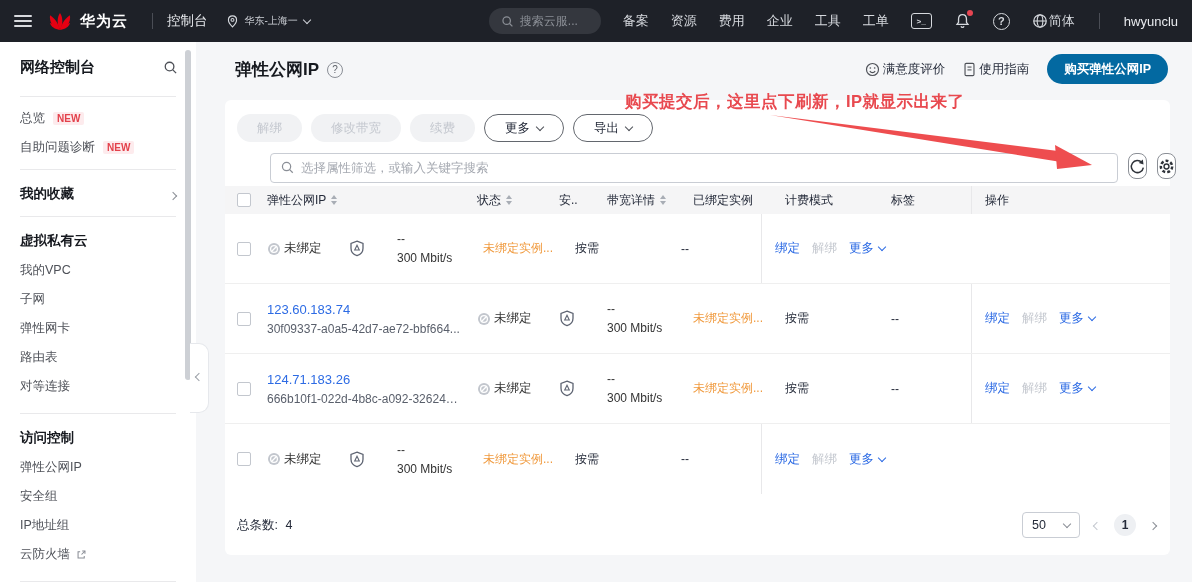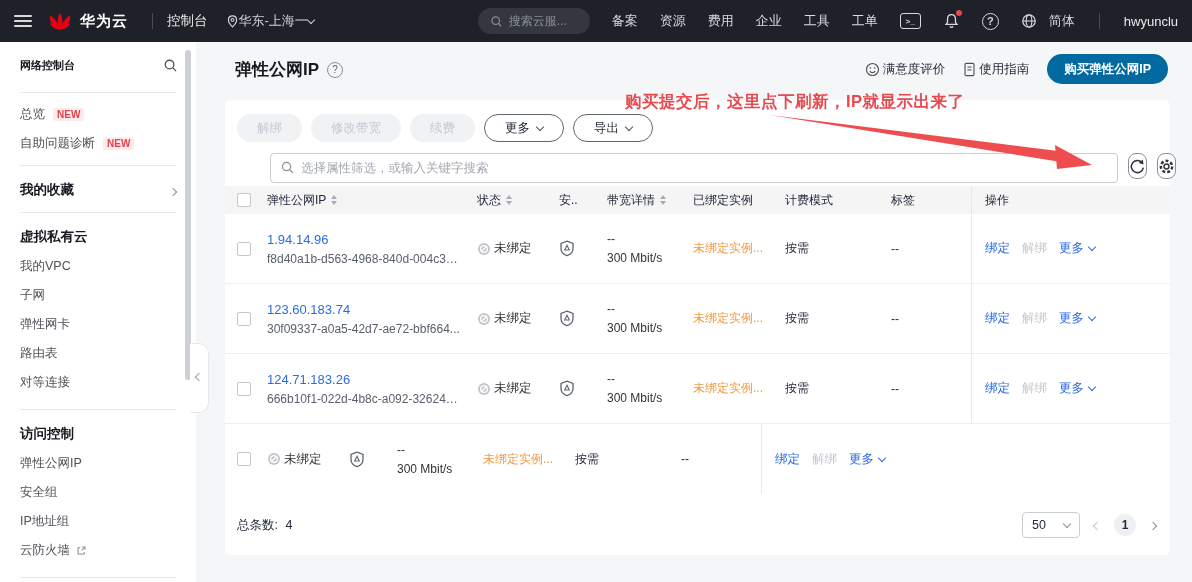--- a/index.html
+++ b/index.html
@@ -9,42 +9,42 @@
 
   
   .topbar { position:absolute; left:0; top:0; width:1192px; height:42px; background:#1e2128;
             display:flex; align-items:center; padding:0 14px; color:#d8dade; white-space:nowrap; overflow:hidden; }
   .hamburger { width:18px; height:12px; display:flex; flex-direction:column; justify-content:space-between; cursor:pointer; margin-right:16px; }
   .hamburger i { height:2px; background:#d8dade; border-radius:1px; }
   .logo { display:flex; align-items:center; gap:8px; margin-right:10px; }
   .brand { font-size:15px; font-weight:bold; color:#fff; letter-spacing:1px; }
   .tb-div { width:1px; height:16px; background:#4a4d55; margin:0 14px; }
   .tb-link { font-size:13.5px; color:#e8eaee; cursor:pointer; }
-  .region { display:flex; align-items:center; margin-left:18px; font-size:13px; color:#cfd2d8; cursor:pointer; }
+  .region { display:flex; align-items:center; gap:6px; margin-left:18px; font-size:10px; color:#cfd2d8; cursor:pointer; }
   .chev { display:inline-block; width:6px; height:6px; border-right:1.4px solid currentColor; border-bottom:1.4px solid currentColor; transform:rotate(45deg); margin-top:-3px; }
   .chev.right { transform:rotate(-45deg); }
   .chev.left  { transform:rotate(135deg); }
   .tb-right { display:flex; align-items:center; margin-left:auto; gap:22px;text-align:center; }
   .tb-search { display:flex; align-items:center; gap:6px; width:112px; height:26px; border-radius:13px;
                background:#34373e; padding:0 12px; color:#8b8f96; font-size:12px; cursor:text; }
   .tb-menu { font-size:13px; color:#d6d9de; cursor:pointer; }
   .tb-icon { position:relative; display:flex; align-items:center; cursor:pointer; color:#d6d9de; }
   .term-box { width:21px; height:16px; border:1.4px solid #d6d9de; border-radius:3px;
               font-family:"Liberation Mono",monospace; font-size:8px; font-weight:bold; color:#d6d9de;
               display:flex; align-items:center; justify-content:center; letter-spacing:0; }
   .bell-dot { position:absolute; right:-2px; top:-2px; width:6px; height:6px; border-radius:50%; background:#e64552; }
   .help-circ { width:17px; height:17px; border:1.4px solid #d6d9de; border-radius:50%;
                display:flex; align-items:center; justify-content:center; font-size:11px; font-weight:bold; }
-  .lang { display:flex; align-items:center; gap:12px; font-size:13px; color:#d6d9de; cursor:pointer; }
+  .lang { display:flex; align-items:center; gap:1px; font-size:13px; color:#d6d9de; cursor:pointer; }
   .username { font-size:13px; color:#e8eaee; cursor:pointer; }
 
   
   .sidebar { position:absolute; left:0; top:42px; width:196px; bottom:0; background:#fff; }
   .side-title { display:flex; align-items:center; padding:16px 18px 12px 20px; }
-  .side-title .t { font-size:11px; font-weight:bold; color:#16191f; }
+  .side-title .t { font-size:15px; font-weight:bold; color:#16191f; }
   .side-title .s-ic { margin-left:auto; color:#4e5158; cursor:pointer; }
   .sdiv { height:1px; background:#e9e9eb; margin:7px 20px; }
   .s-item { display:flex; align-items:center; padding:6px 20px; font-size:12.5px; color:#4e5158; cursor:pointer; }
   .badge-new { margin-left:8px; font-size:10px; font-weight:bold; color:#e3414b; background:#fdebed; padding:1px 4px; border-radius:2px; }
   .s-sect { display:flex; align-items:center; padding:8px 20px 6px; font-size:13.5px; font-weight:bold; color:#16191f; cursor:pointer; }
   .s-sect .caret-r { margin-left:auto; color:#8a8e96; }
   .side-scroll { position:absolute; right:5px; top:8px; width:6px; height:330px; border-radius:3px; background:#cdd0d5; }
   .collapse-tab { position:absolute; left:190px; top:343px; width:19px; height:70px; background:#fff;
                   border:1px solid #e6e8ec; border-left:none; border-radius:0 10px 10px 0;
                   display:flex; align-items:center; justify-content:center; color:#9ba0a8; cursor:pointer; z-index:3; }
@@ -381,24 +381,20 @@
       <div class="c-ops hcell">
           <span>操作</span>
         </div>
     </div>
 
     <div id="rows">
       <div class="trow" style="top: 114px;">
         <div class="c-check">
             <span class="cb"></span>
           </div>
-        <div class="c-ip">
-          <span class="ip-link">1.94.14.96</span>
-          <span class="ip-id">f8d40a1b-d563-4968-840d-004c36...</span>
-        </div>
         <div class="c-status">
           <span class="status-cell">
             <svg width="14" height="14" viewBox="0 0 14 14">
               <circle cx="7" cy="7" r="6" fill="#c2c6cd"></circle>
               <circle cx="7" cy="7" r="3.4" fill="none" stroke="#fff" stroke-width="1.3"></circle>
               <line x1="4.3" y1="9.7" x2="9.7" y2="4.3" stroke="#fff" stroke-width="1.3"></line>
             </svg>
             <span>未绑定</span>
           </span>
         </div>

